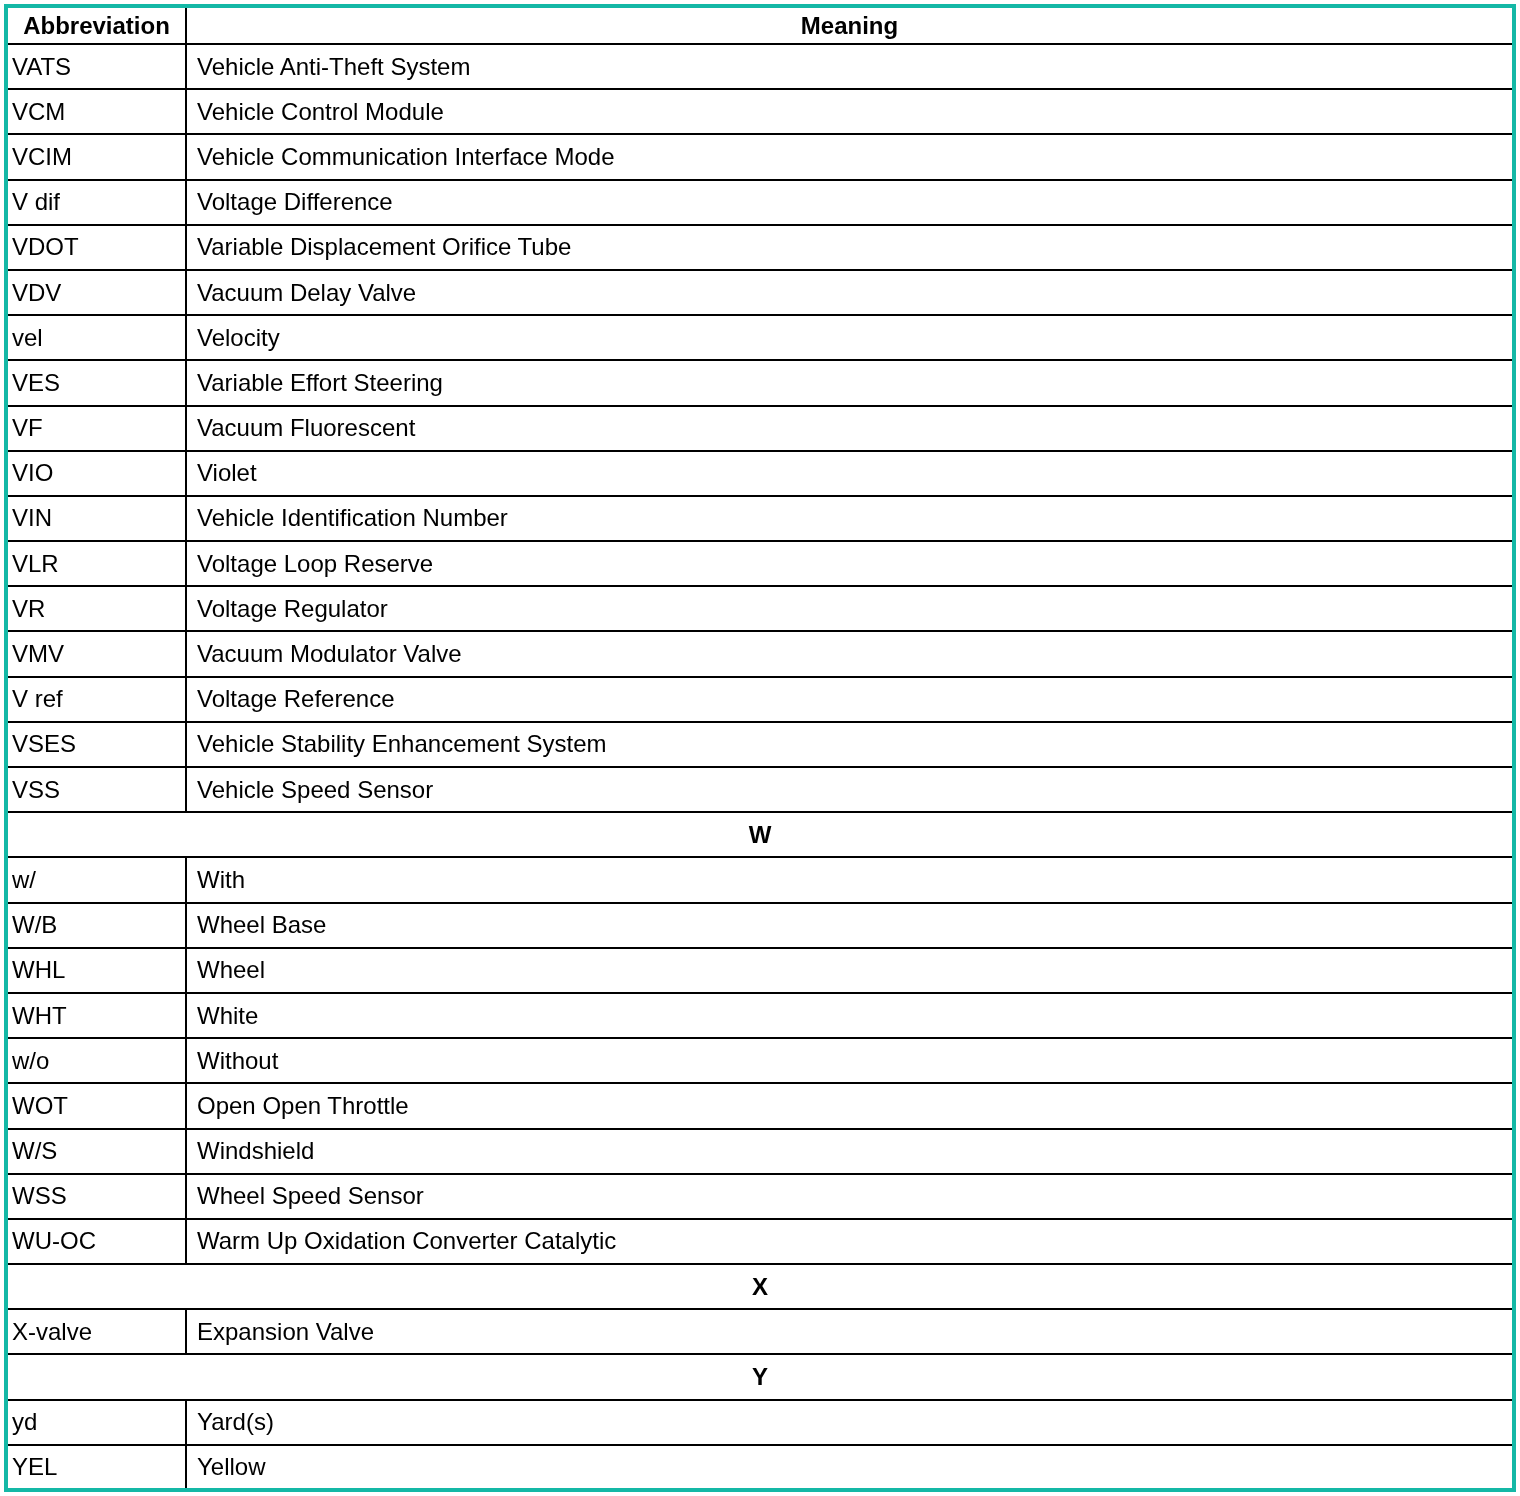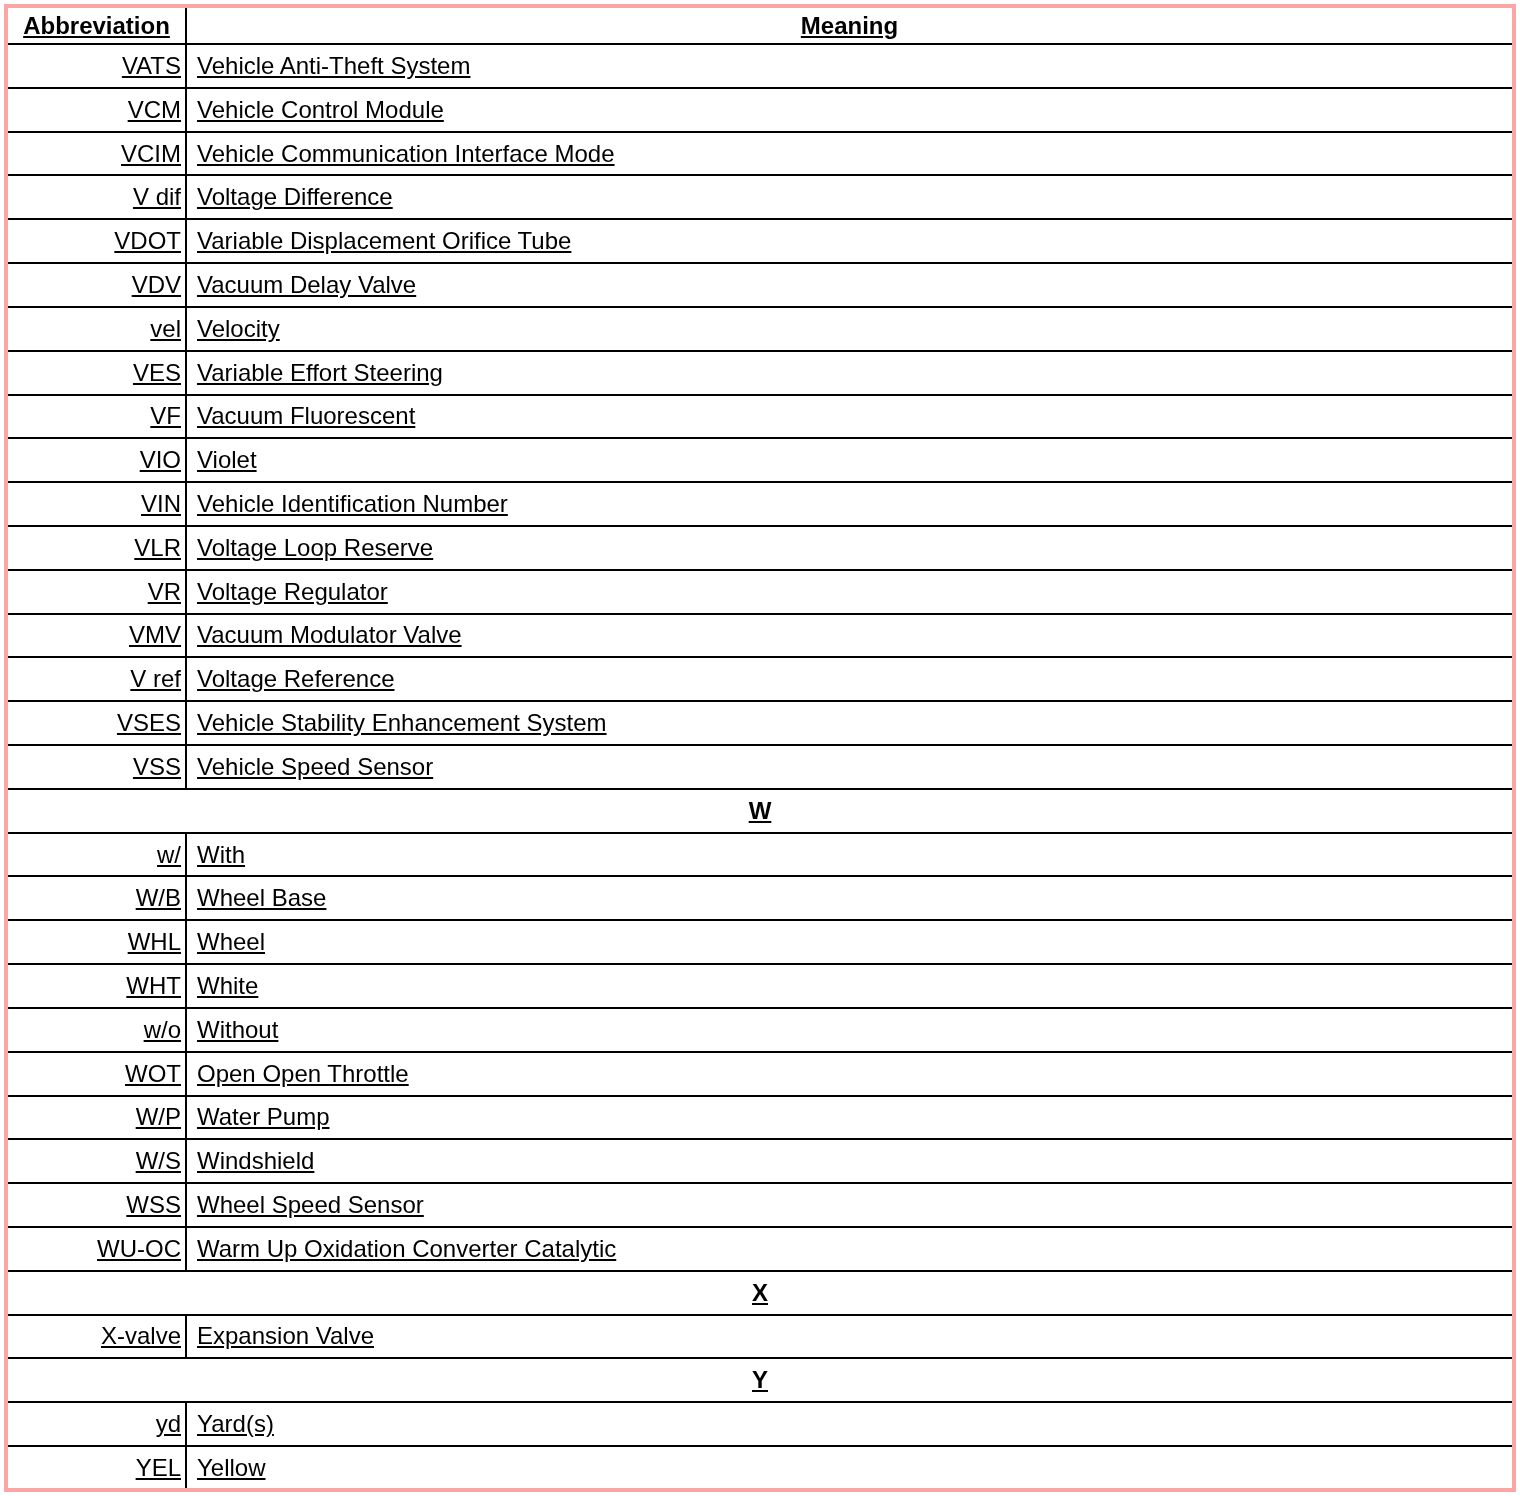--- a/index.html
+++ b/index.html
@@ -13,42 +13,41 @@
     height: 1496px;
     box-sizing: border-box;
     padding: 4px;
     background: #ffffff;
   }
   table.abbr-table {
     width: 100%;
     height: 100%;
     border-collapse: collapse;
     table-layout: fixed;
-    border: 4px solid #fca5a5;
-    text-decoration: underline;
+    border: 4px solid #14b8a6;
   }
   table.abbr-table th,
   table.abbr-table td {
     border: 2px solid #000000;
     font-size: 24px;
     color: #000000;
     height: 38px;
     box-sizing: border-box;
     overflow: hidden;
     white-space: nowrap;
   }
   table.abbr-table th {
     font-weight: bold;
     text-align: center;
     vertical-align: middle;
     padding: 2px 4px;
   }
   col.abbr-col { width: 180px; }
   td.abbr-cell {
-    text-align: right;
+    text-align: left;
     vertical-align: middle;
     padding: 2px 4px;
   }
   td.meaning-cell {
     text-align: left;
     vertical-align: middle;
     padding: 2px 4px 2px 10px;
   }
   td.section-cell {
     text-align: center;
@@ -162,24 +161,20 @@
         </tr>
         <tr>
           <td class="abbr-cell">w/o</td>
           <td class="meaning-cell">Without</td>
         </tr>
         <tr>
           <td class="abbr-cell">WOT</td>
           <td class="meaning-cell">Open Open Throttle</td>
         </tr>
         <tr>
-          <td class="abbr-cell">W/P</td>
-          <td class="meaning-cell">Water Pump</td>
-        </tr>
-        <tr>
           <td class="abbr-cell">W/S</td>
           <td class="meaning-cell">Windshield</td>
         </tr>
         <tr>
           <td class="abbr-cell">WSS</td>
           <td class="meaning-cell">Wheel Speed Sensor</td>
         </tr>
         <tr>
           <td class="abbr-cell">WU-OC</td>
           <td class="meaning-cell">Warm Up Oxidation Converter Catalytic</td>

